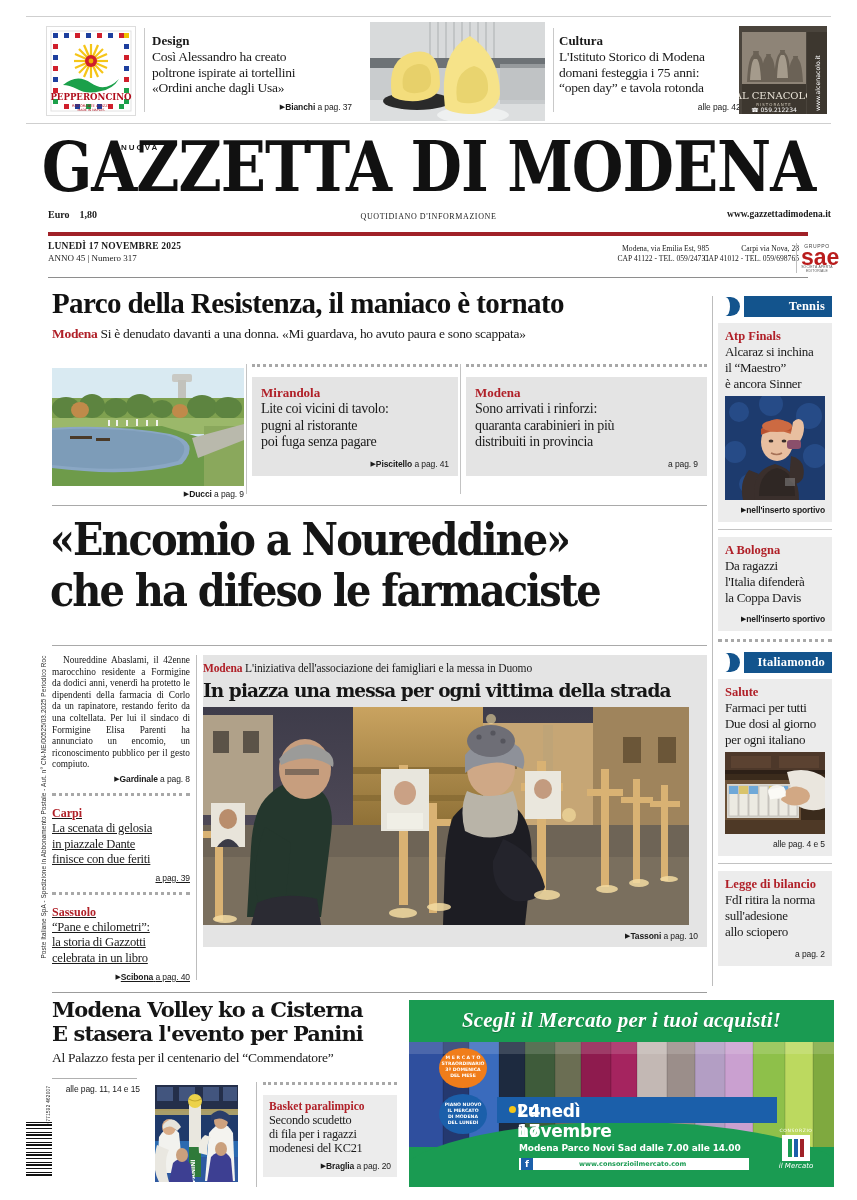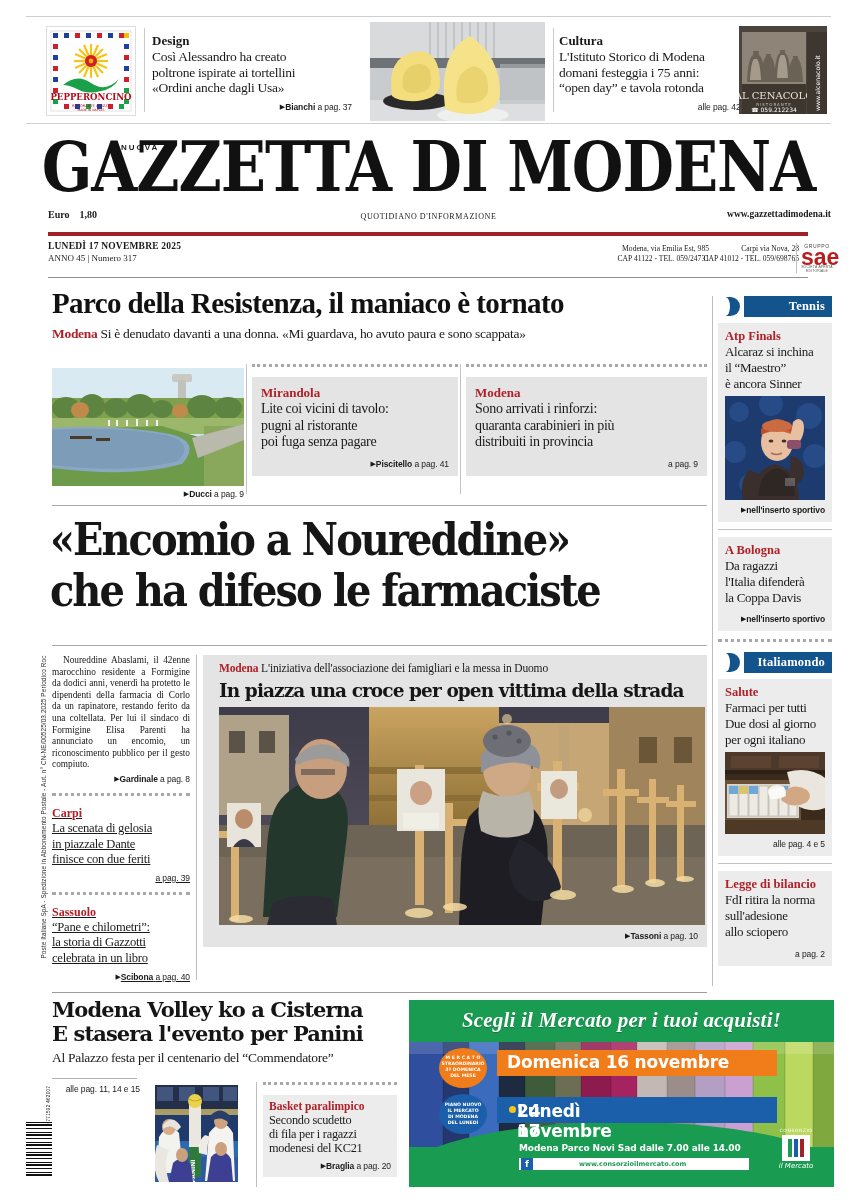--- a/index.html
+++ b/index.html
@@ -80,21 +80,21 @@
   .lcol .body{font-family:"Liberation Serif",serif;font-size:9.3px;line-height:11.6px;text-align:justify;color:#151515;}
   .lcol .body .ind{display:block;text-indent:11px;}
   .lcol .sec{margin-top:9px;text-decoration:underline;}
   .lcol .sec .k{color:#b02028;font-weight:bold;font-size:12px;line-height:14px;}
   .lcol .sec .t{font-size:12.6px;line-height:14.6px;letter-spacing:-.25px;margin-top:1px;}
   .lcol .sec .bl{margin-top:6px;}
   .vsep-left{position:absolute;left:196px;top:655px;width:1px;height:325px;background:#bdbdbd;}
 
   
   .feat{position:absolute;left:203px;top:655px;width:504px;background:#e4e4e4;padding:0;}
-  .feat-inner{padding:7px 9px 6px 16px;}
+  .feat-inner{padding:7px 9px 6px 0;}
   .feat .occhiello{font-size:11.5px;line-height:13px;letter-spacing:-.15px;}
   .feat .occhiello .kicker{font-size:11.5px;}
   .feat .ftitle{font-family:"DejaVu Serif",serif;font-weight:bold;font-size:18.5px;line-height:21px;letter-spacing:-.9px;margin-top:5px;color:#161616;}
   .feat .fimg{margin-top:6px;width:486px;height:218px;overflow:hidden;}
   .feat .fbl{margin-top:6px;}
 
   
   .rail{position:absolute;left:718px;top:296px;width:114px;}
   .railsep{position:absolute;left:712px;top:296px;width:1px;height:690px;background:#bdbdbd;}
   .sect-head{position:relative;height:21px;background:#13548d;margin-bottom:6px;}
@@ -471,21 +471,21 @@
     </div>
   </div>
   <div class="vsep-left"></div>
 
   <div class="feat">
     <div class="feat-inner">
       <div class="occhiello">
         <span class="kicker">Modena</span>
         <span>L'iniziativa dell'associazione dei famigliari e la messa in Duomo</span>
       </div>
-      <div class="ftitle">In piazza una croce per open vittima della strada</div>
+      <div class="ftitle">In piazza una messa per ogni vittima della strada</div>
       <div class="fimg">
         <svg class="ph" viewBox="0 0 486 218" preserveAspectRatio="none">
           <defs>
             <linearGradient id="sky" x1="0" y1="0" x2="0" y2="1">
               <stop offset="0" stop-color="#3e3c4a"></stop>
                 <stop offset="1" stop-color="#5a5260"></stop>
             </linearGradient>
             <linearGradient id="wall" x1="0" y1="0" x2="0" y2="1">
               <stop offset="0" stop-color="#c9a360"></stop>
                 <stop offset="1" stop-color="#8e7036"></stop>
@@ -838,23 +838,20 @@
       <div>3ª DOMENICA</div>
       <div>DEL MESE</div>
     </div>
     <div class="badge badge2">
       <div>PIANO NUOVO</div>
       <div>IL MERCATO</div>
       <div>DI MODENA</div>
       <div>DEL LUNEDÌ</div>
     </div>
 
-    <div class="bar-o">
-      <span>Domenica 16 novembre</span>
-    </div>
     <div class="bar-b">
       <span><span>Lunedì 17</span><i class="dot"></i><span>24 novembre</span></span>
     </div>
 
     <div class="place">Modena Parco Novi Sad  dalle 7.00 alle 14.00</div>
     <div class="urlbar">
       <span class="fb">f</span>
       <span class="u">www.consorzioilmercato.com</span>
     </div>
 

